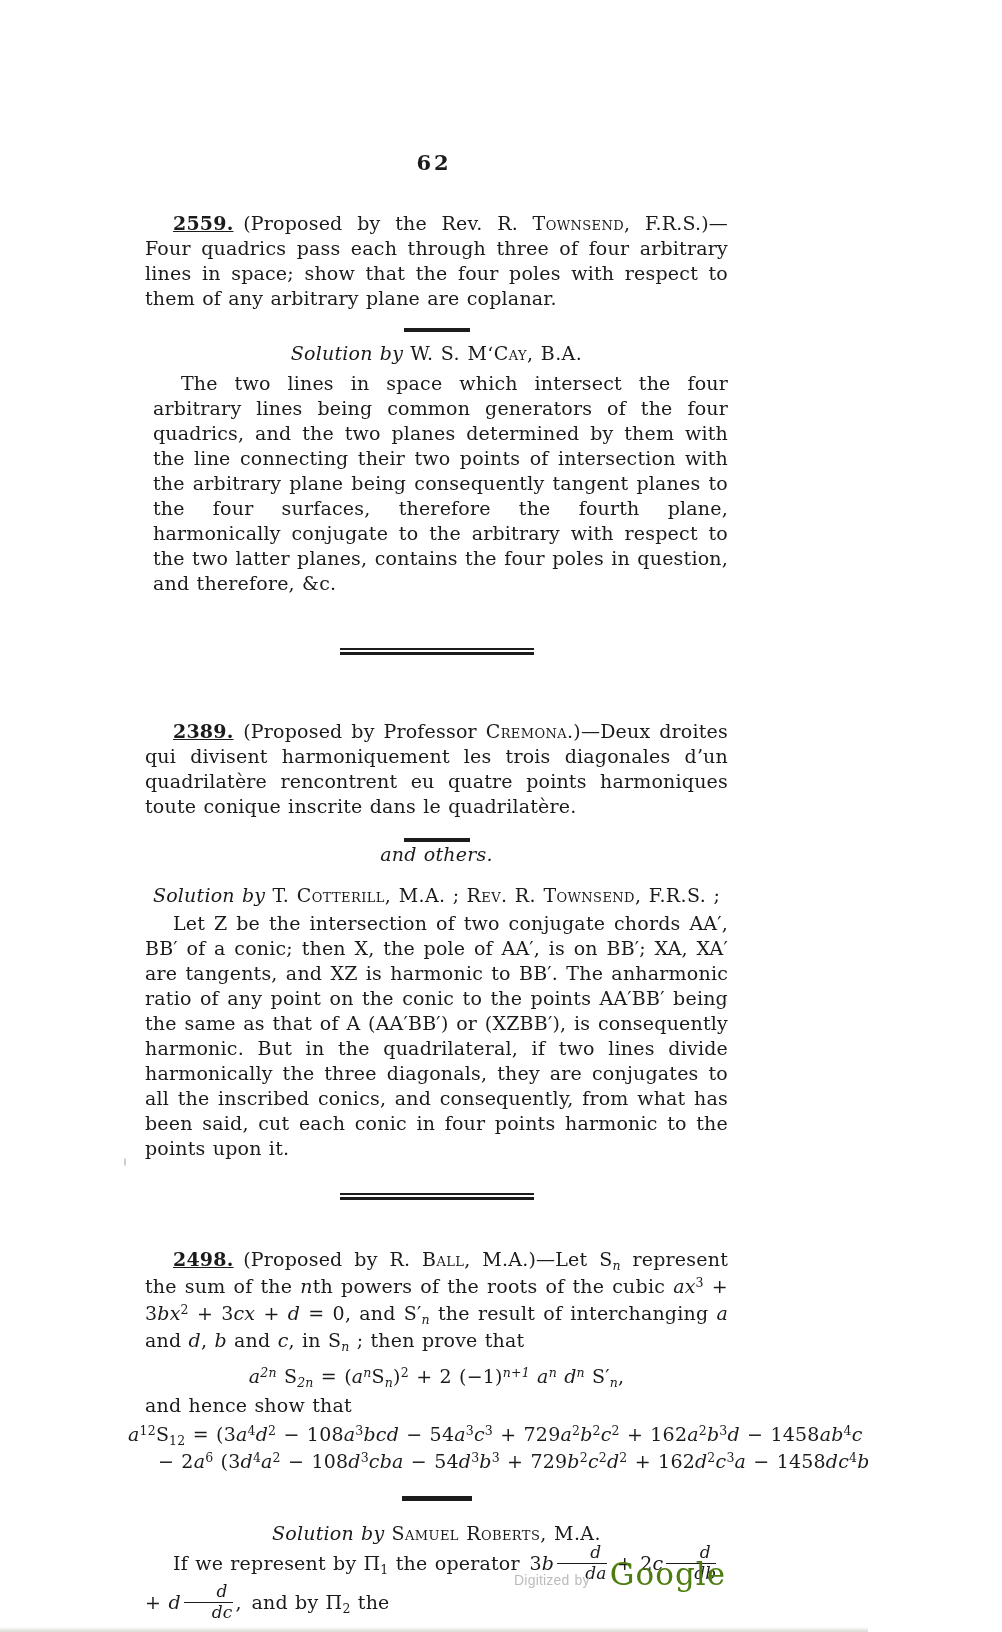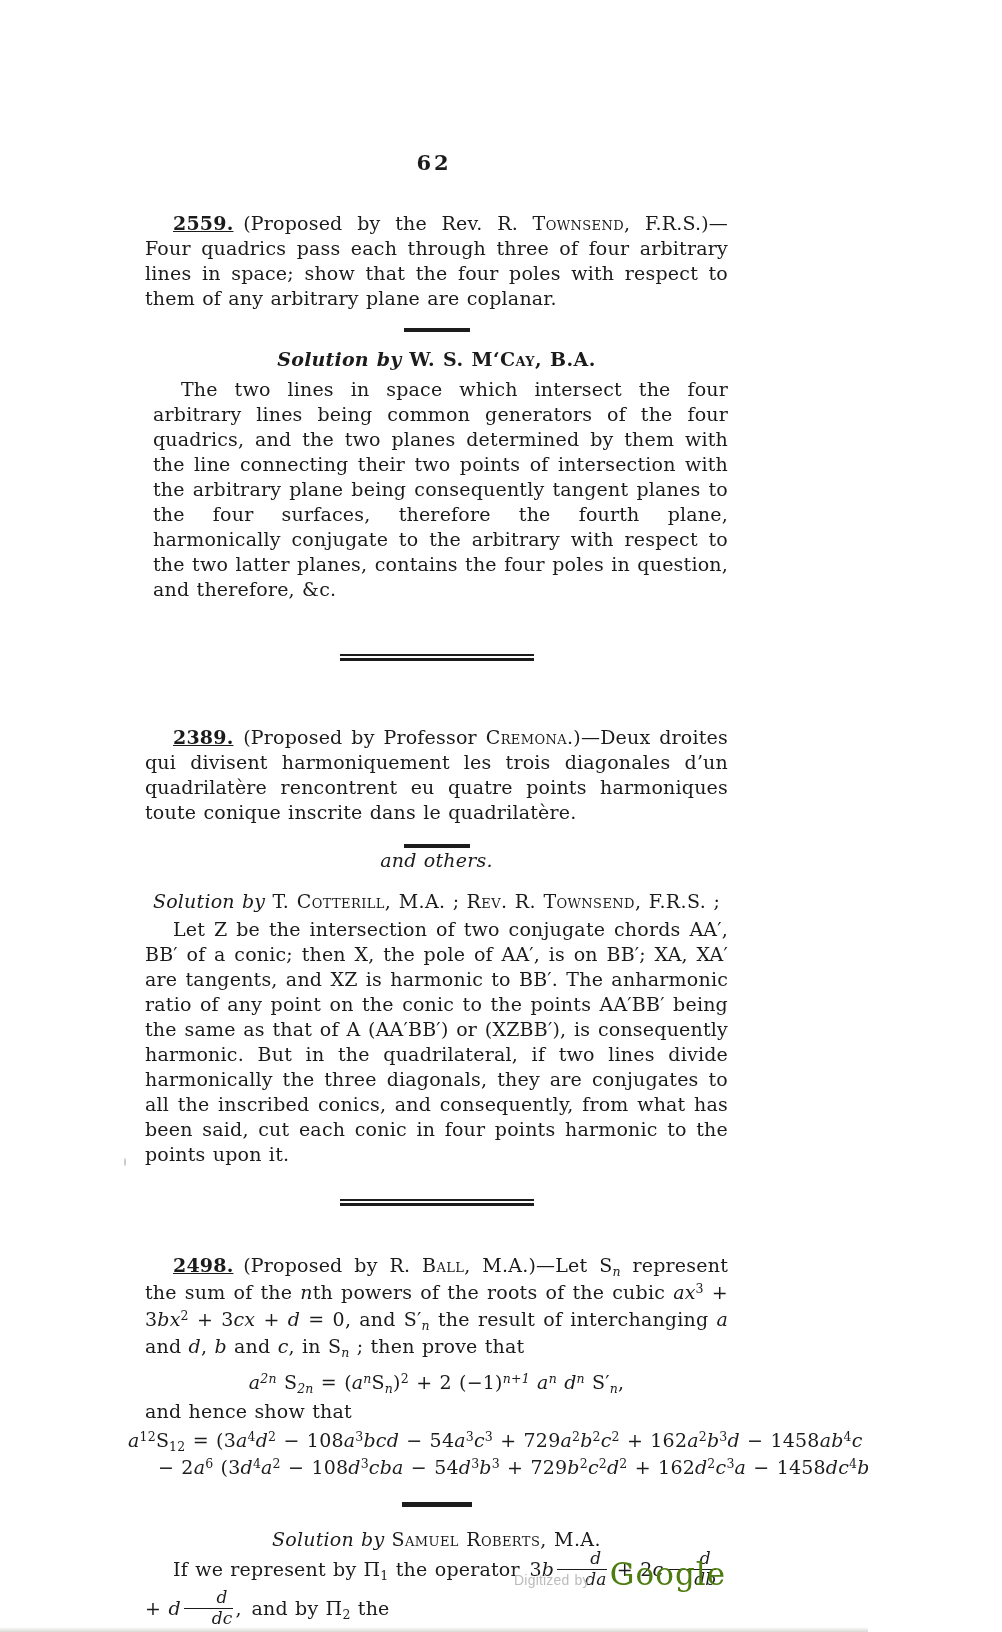--- a/index.html
+++ b/index.html
@@ -27,21 +27,21 @@
   sup{font-size:0.66em;position:relative;top:-0.45em;vertical-align:baseline;line-height:0;}
   sub{font-size:0.66em;position:relative;top:0.28em;vertical-align:baseline;line-height:0;}
   .rule-short{width:66px;height:4px;background:#1c1c1c;margin:0 auto;}
   .rule-double{
     width:194px;height:7px;margin:0 auto;
     border-top:2px solid #1c1c1c;border-bottom:3px solid #1c1c1c;
     box-sizing:border-box;background:transparent;
   }
   .mt-stmt1{margin-top:36px;}
   .mt-rule1{margin-top:17px;}
-  .mt-head1{margin-top:15px;font-weight:bold;}
+  .mt-head1{margin-top:9px;}
   .mt-body1{margin-top:5px;margin-left:8px;}
   .mt-dr1{margin-top:52px;}
   .mt-stmt2{margin-top:64px;}
   .mt-rule2{margin-top:19px;}
   .mt-head2{margin-top:16px;}
   .mt-body2{margin-top:3px;}
   .mt-dr2{margin-top:32px;}
   .mt-stmt3{margin-top:46px;line-height:27px;}
   .formula-display{text-align:center;text-indent:0;margin:10px 0 0 0;white-space:nowrap;}
   .mt-hence{margin-top:4px;}

